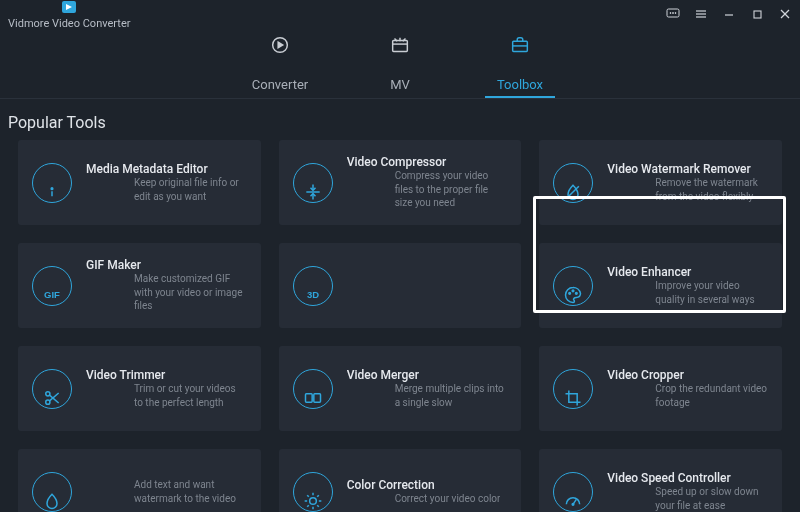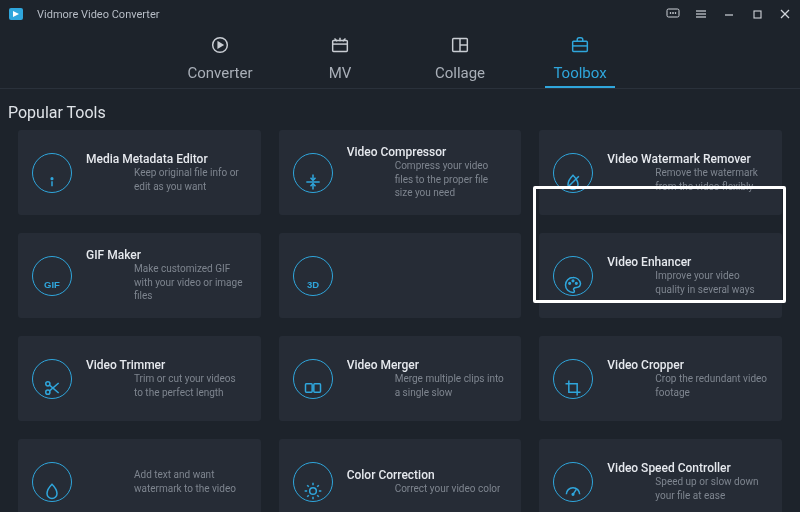--- a/index.html
+++ b/index.html
@@ -13,21 +13,21 @@
   }
 
   
   .titlebar {
     display: flex;
     align-items: center;
     justify-content: space-between;
     height: 28px;
     padding: 0 8px;
   }
-  .app-brand { display:flex; align-items:center; gap:13px; }
+  .app-brand { display:flex; align-items:center; gap:2px;flex-direction:column; }
   .app-logo {
     width: 16px; height: 16px;
     display:flex; align-items:center; justify-content:center;
   }
   .app-title { font-size: 11px; color:#b7bdc6; }
   .win-controls { display:flex; align-items:center; gap:14px; }
   .win-btn { width:14px; height:14px; display:flex; align-items:center; justify-content:center; color:#cfd3d9; cursor:pointer; }
 
   
   .tabs {
@@ -40,21 +40,21 @@
     display:flex;
     flex-direction:column;
     align-items:center;
     gap:4px;
     cursor:pointer;
     width:62px;
     padding-bottom:6px;
     position:relative;
   }
   .tab-icon { color:#c9cdd3; }
-  .tab-label { font-size:15px; color:#a9afb8; }
+  .tab-label { font-size:13px; color:#a9afb8;margin-top:13px; }
   .tab.active .tab-icon, .tab.active .tab-label { color:#2fa6dc; }
   .tab.active::after {
     content:"";
     position:absolute; bottom:0; left:-4px; right:-4px;
     height:2px; background:#2fa6dc;
   }
   .tabs-wrap { border-bottom:1px solid #2a313b; }
 
   
   .section-title {
@@ -164,30 +164,20 @@
     </div>
     <div class="tab">
       <span class="tab-icon">
         <svg width="22" height="22" viewBox="0 0 24 24" fill="none" stroke="currentColor" stroke-width="1.6">
             <rect x="4" y="7" width="16" height="12" rx="1"></rect>
             <path d="M4 11 H20"></path>
             <path d="M6 5 L9 8 M12 4 L12 8 M18 5 L15 8"></path>
           </svg>
       </span>
       <span class="tab-label">MV</span>
-    </div>
-    <div class="tab">
-      <span class="tab-icon">
-        <svg width="22" height="22" viewBox="0 0 24 24" fill="none" stroke="currentColor" stroke-width="1.6">
-            <rect x="4" y="5" width="16" height="14" rx="1"></rect>
-            <line x1="12" y1="5" x2="12" y2="19"></line>
-            <line x1="12" y1="12" x2="20" y2="12"></line>
-          </svg>
-      </span>
-      <span class="tab-label">Collage</span>
     </div>
     <div class="tab active">
       <span class="tab-icon">
         <svg width="22" height="22" viewBox="0 0 24 24" fill="none" stroke="currentColor" stroke-width="1.6">
             <rect x="4" y="8" width="16" height="11" rx="1"></rect>
             <path d="M9 8 V6 a2 2 0 0 1 2 -2 h2 a2 2 0 0 1 2 2 V8"></path>
             <line x1="4" y1="13" x2="20" y2="13"></line>
           </svg>
       </span>
       <span class="tab-label">Toolbox</span>

